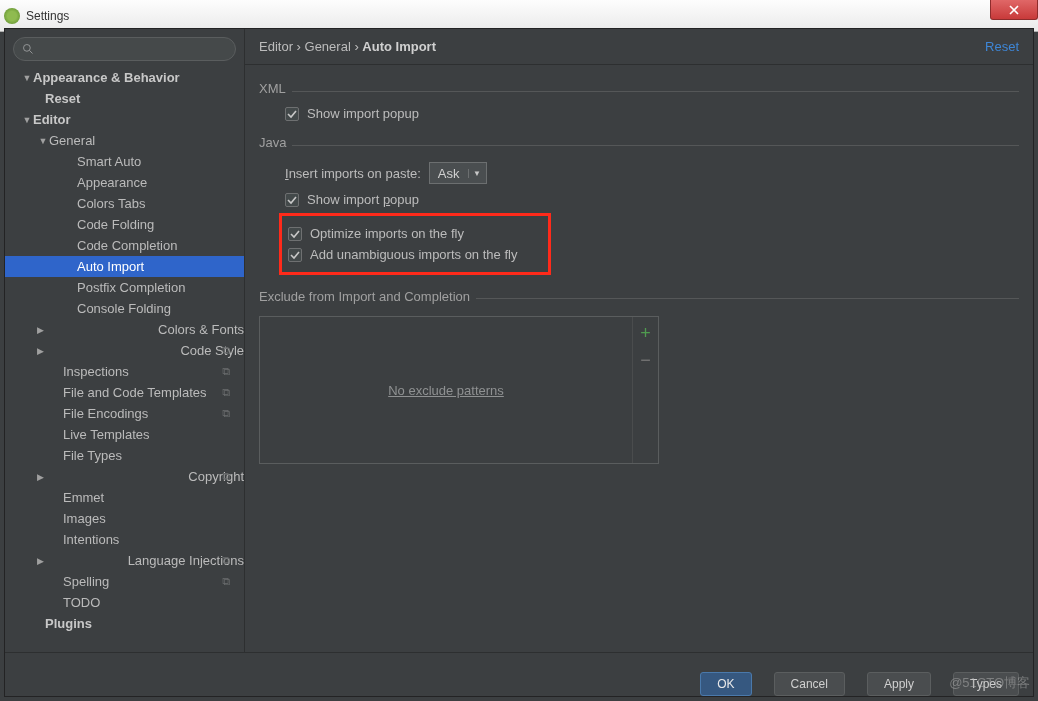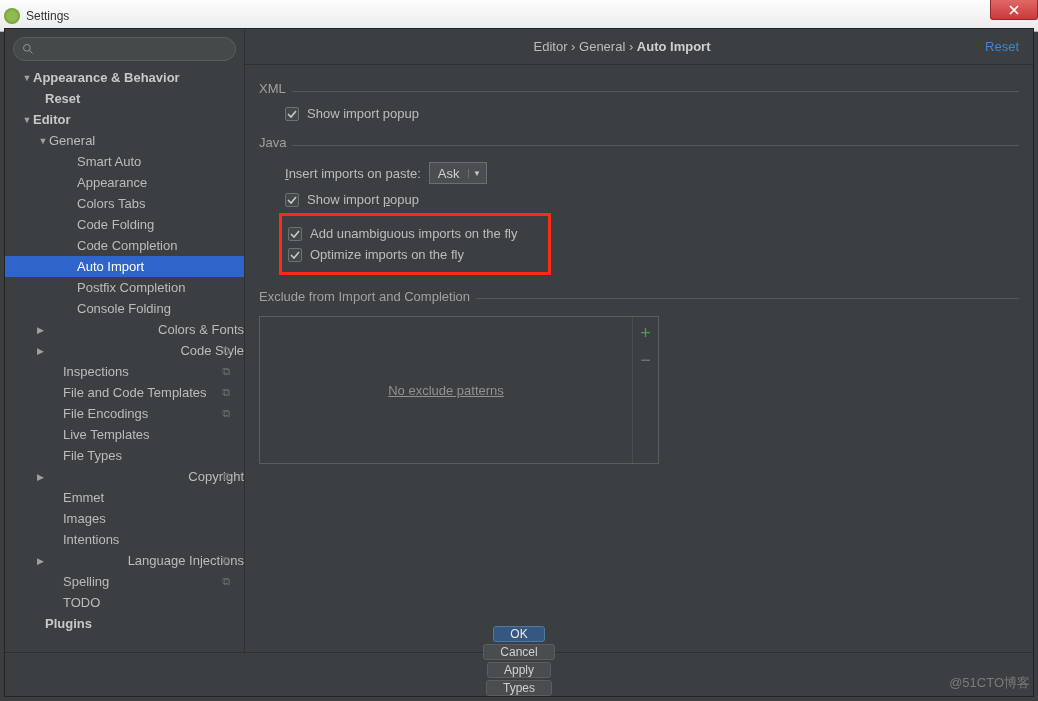--- a/index.html
+++ b/index.html
@@ -25,21 +25,21 @@
 .tree-item.selected { background: #2f65ca; color: #fff; }
 .tree-item .arrow { width: 12px; display: inline-flex; justify-content: center; color: #a0a0a0; font-size: 9px; }
 .tree-item .arrow.down::before { content: "▼"; }
 .tree-item .arrow.right::before { content: "▶"; }
 .tree-item .spacer { display: inline-block; }
 .tree-item .copyicon { position: absolute; right: 14px; color: #6a6d6e; font-size: 11px; }
 
 
 .right { flex: 1; display: flex; flex-direction: column; padding: 0; }
 .crumbbar { height: 36px; display: flex; align-items: center; padding: 0 14px; border-bottom: 1px solid #2d2f30; }
-.crumbbar .crumbs { flex: 1; color: #bcbcbc; font-size: 13px; text-align: center; }
+.crumbbar .crumbs { flex: 1; color: #bcbcbc; font-size: 13px; }
 .crumbbar .crumbs b { color: #d0d0d0; font-weight: bold; }
 .crumbbar .reset { color: #3e86d6; font-size: 13px; cursor: pointer; }
 
 .panel { flex: 1; padding: 16px 14px 0 14px; overflow: auto; color: #bcbcbc; font-size: 13px; }
 .group-label { color: #a0a0a0; font-size: 13px; margin-bottom: 4px; }
 .group-head { display: flex; align-items: center; }
 .group-head .gline { flex: 1; border-top: 1px solid #555758; margin-left: 6px; position: relative; top: 1px; }
 
 .chk-row { display: flex; align-items: center; margin: 6px 0 6px 26px; }
 .chk { width: 14px; height: 14px; border: 1px solid #6e7071; background: #43494a; margin-right: 8px; display: inline-flex; align-items: center; justify-content: center; border-radius: 2px; }
@@ -55,21 +55,21 @@
 
 .exclude-head { margin-top: 14px; display: flex; align-items: center; }
 .exclude-head .gline { flex: 1; border-top: 1px solid #555758; margin-left: 6px; }
 .exclude-box { margin-top: 8px; border: 1px solid #5a5d5e; height: 148px; display: flex; }
 .exclude-center { flex: 1; display: flex; align-items: center; justify-content: center; color: #8f9192; text-decoration: underline; }
 .exclude-tools { width: 26px; border-left: 1px solid #4a4c4d; display: flex; flex-direction: column; align-items: center; padding-top: 6px; gap: 6px; }
 .tool-plus { color: #4f9b4f; font-size: 18px; cursor: pointer; }
 .tool-minus { color: #777; font-size: 18px; cursor: pointer; }
 
 
-.footer { height: 44px; border-top: 1px solid #2d2f30; display: flex; align-items: center; justify-content: flex-end; padding: 0 14px; gap: 2px; flex-direction: column; }
+.footer { height: 44px; border-top: 1px solid #2d2f30; display: flex; align-items: flex-end; justify-content: flex-end; padding: 0 14px; gap: 22px; }
 .btn { height: 24px; padding: 0 16px; border: 1px solid #5b5e5f; background: #4a4d4f; color: #d0d0d0; font-size: 12px; border-radius: 3px; display: inline-flex; align-items: center; cursor: pointer; }
 .btn.primary { background: #365880; border-color: #4a79ab; color: #e8e8e8; }
 
 .watermark { position: absolute; right: 8px; bottom: 9px; color: #b3b3b3; font-size: 13px; opacity: .5; font-family: Arial; }
 </style>
 </head>
 <body>
 
 <div class="titlebar">
   <div class="app-icon"></div>
@@ -283,29 +283,29 @@
           <span class="chk-label">Show import <u>p</u>opup</span>
         </div>
 
         <div class="highlight">
           <div class="chk-row" style="margin-left:0">
             <span class="chk">
                 <svg viewBox="0 0 10 10">
                   <path d="M1 5 L4 8 L9 2" stroke="#c8c8c8" stroke-width="1.6" fill="none"></path>
                 </svg>
               </span>
-            <span class="chk-label">Add unambiguous imports on the fly</span>
+            <span class="chk-label">Optimize imports on the fly</span>
           </div>
           <div class="chk-row" style="margin-left:0">
             <span class="chk">
                 <svg viewBox="0 0 10 10">
                   <path d="M1 5 L4 8 L9 2" stroke="#c8c8c8" stroke-width="1.6" fill="none"></path>
                 </svg>
               </span>
-            <span class="chk-label">Optimize imports on the fly</span>
+            <span class="chk-label">Add unambiguous imports on the fly</span>
           </div>
         </div>
 
         <div class="exclude-head">
             <span class="group-label">Exclude from Import and Completion</span>
             <span class="gline"></span>
           </div>
         <div class="exclude-box" style="width:400px;">
           <div class="exclude-center">No exclude patterns</div>
           <div class="exclude-tools">

